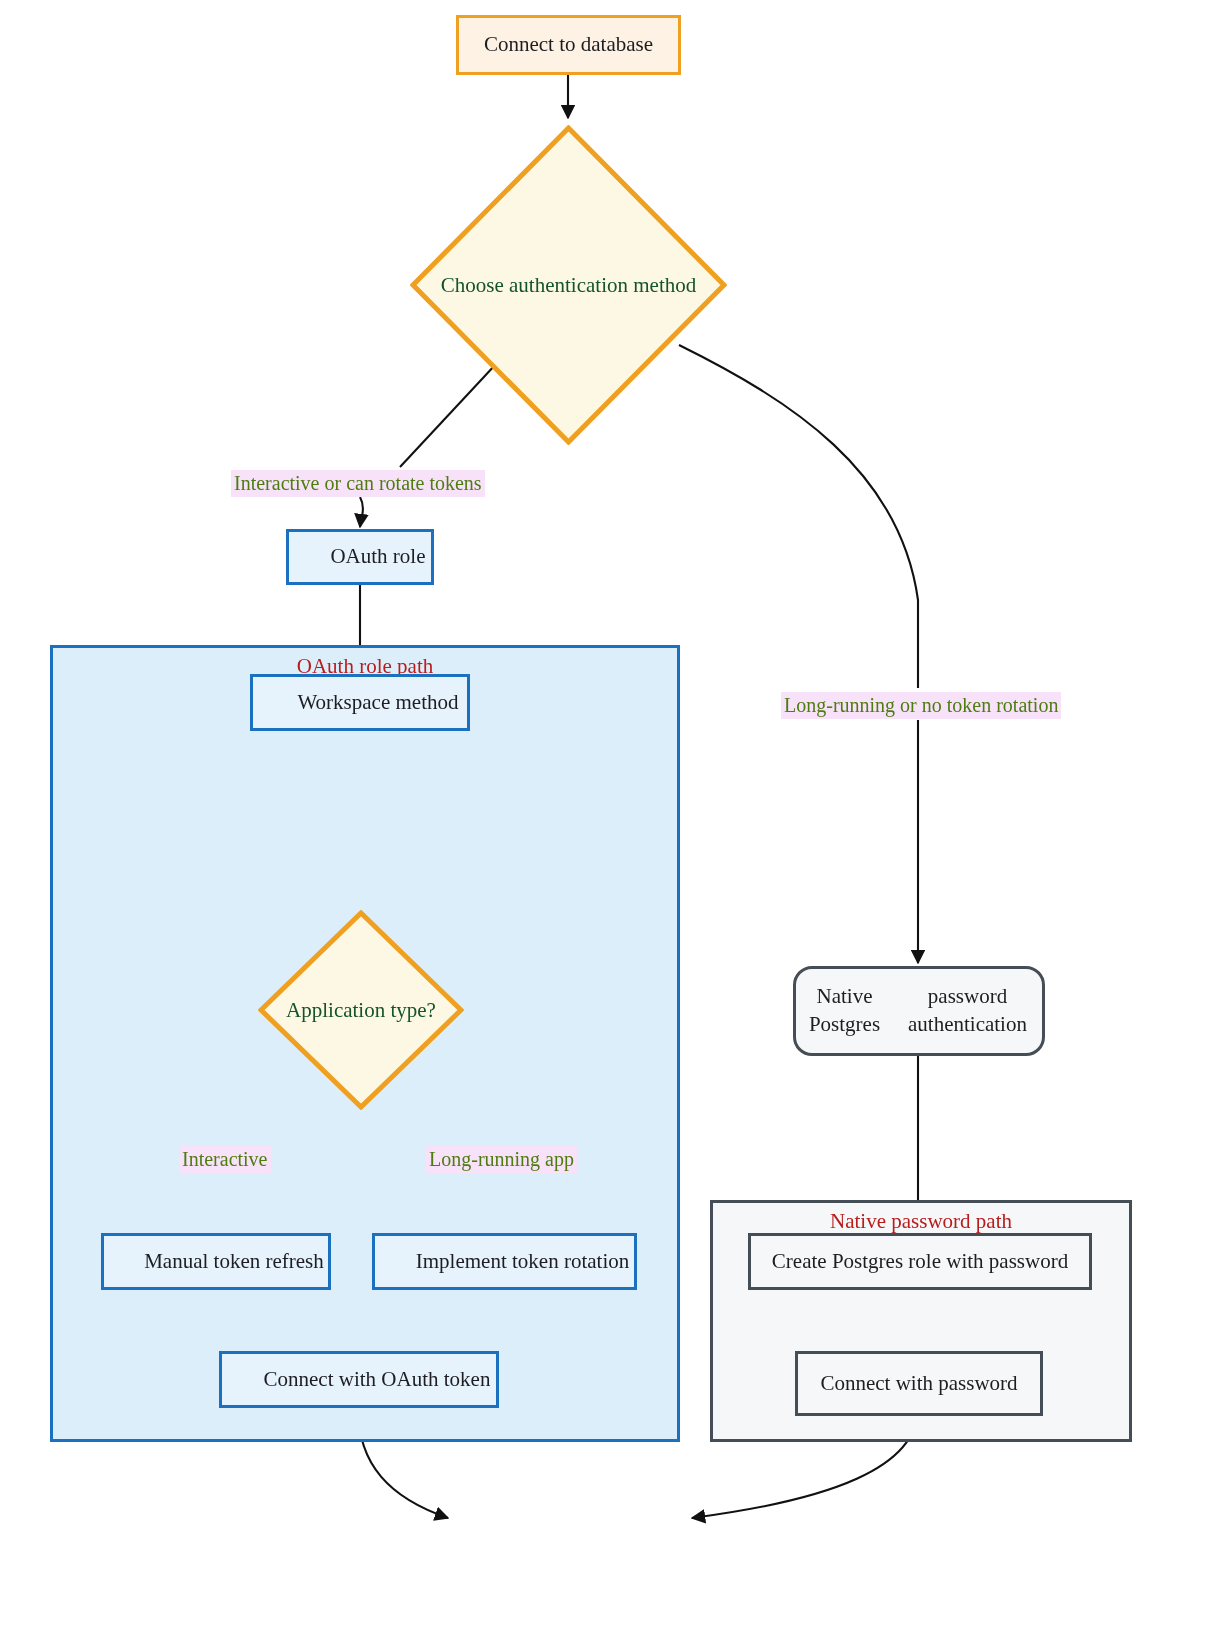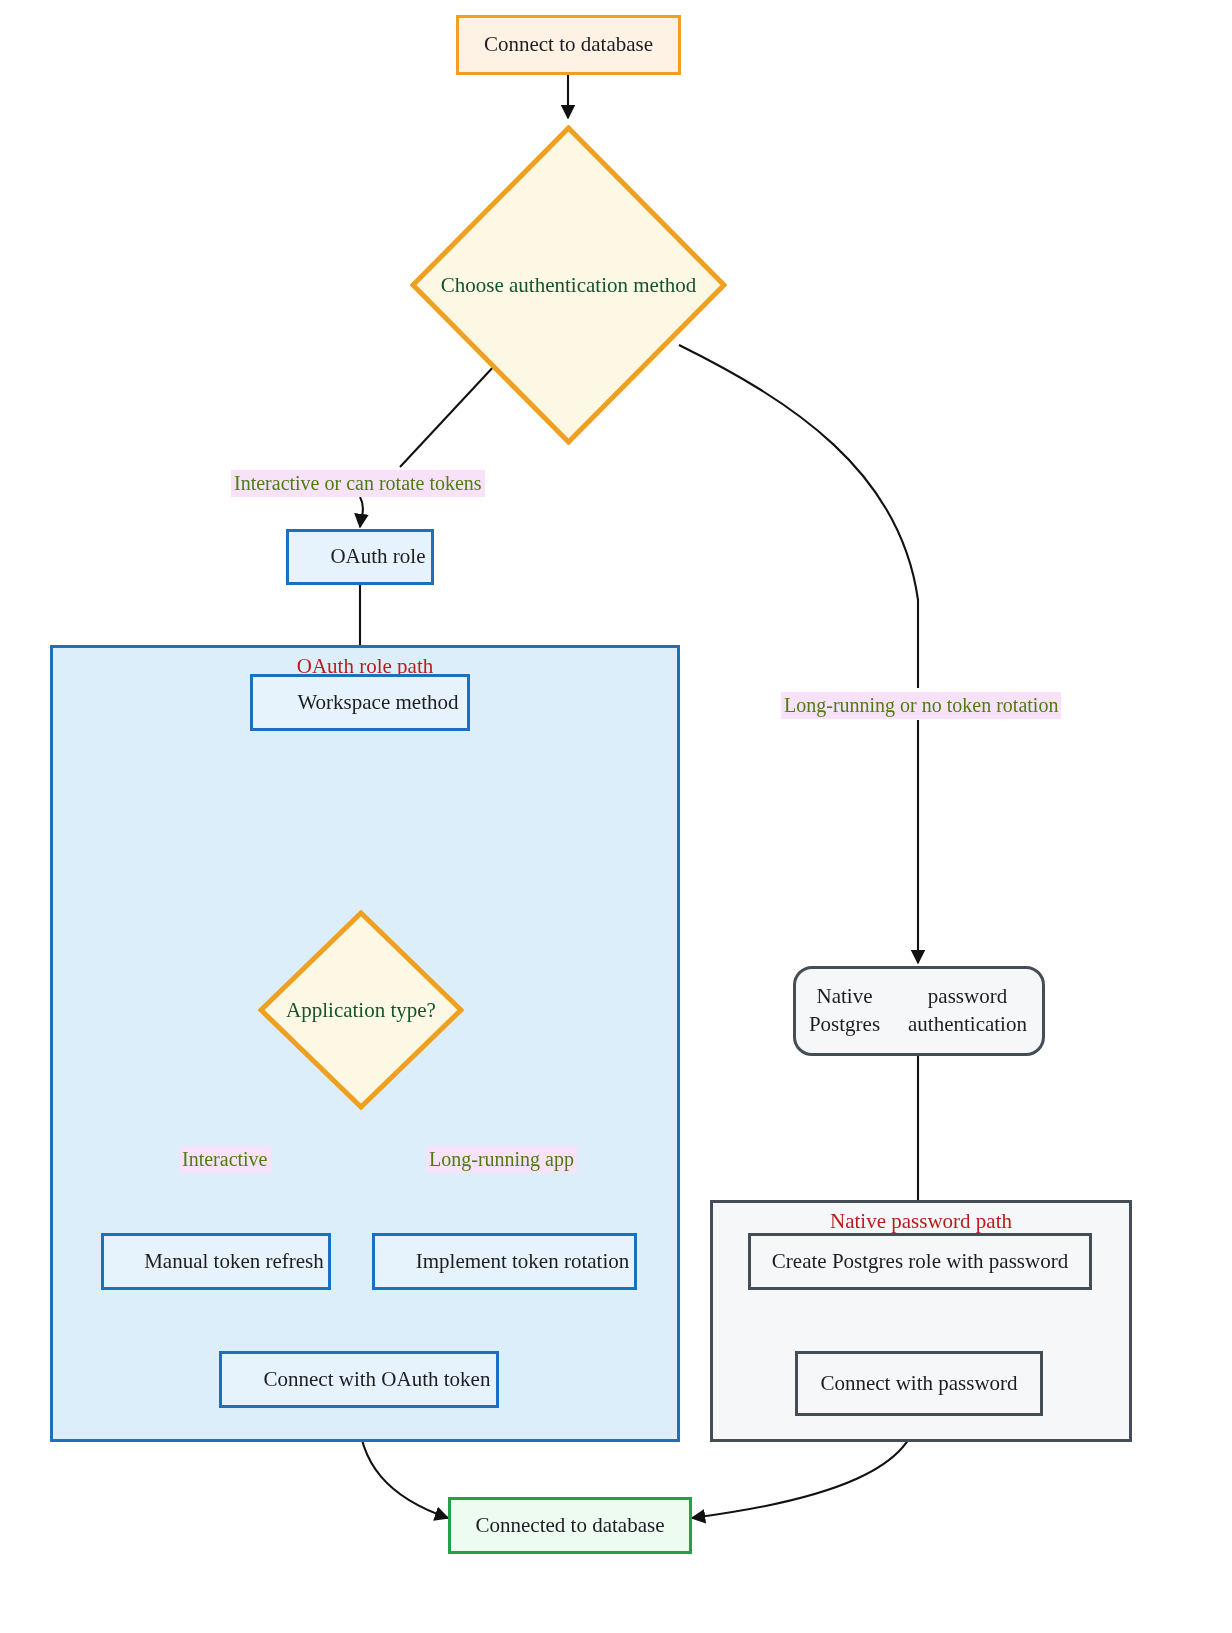--- a/index.html
+++ b/index.html
@@ -223,23 +223,20 @@
   </div>
 
   <div class="node rect style-native" style="left:748px; top:1233px; width:344px; height:57px;">
     <span>Create Postgres role with password</span>
   </div>
 
   <div class="node rect style-native" style="left:795px; top:1351px; width:248px; height:65px;">
     <span>Connect with password</span>
   </div>
 
-  <div class="node rect style-end" style="left:448px; top:1497px; width:244px; height:57px;">
-    <span>Connected to database</span>
-  </div>
 
   <div class="edge-label" style="left:231px; top:470px;">Interactive or can rotate tokens</div>
 
   <div class="edge-label" style="left:781px; top:692px;">Long-running or no token rotation</div>
 
   <div class="edge-label" style="left:179px; top:1146px;">Interactive</div>
 
   <div class="edge-label" style="left:426px; top:1146px;">Long-running app</div>
 
 </div>

